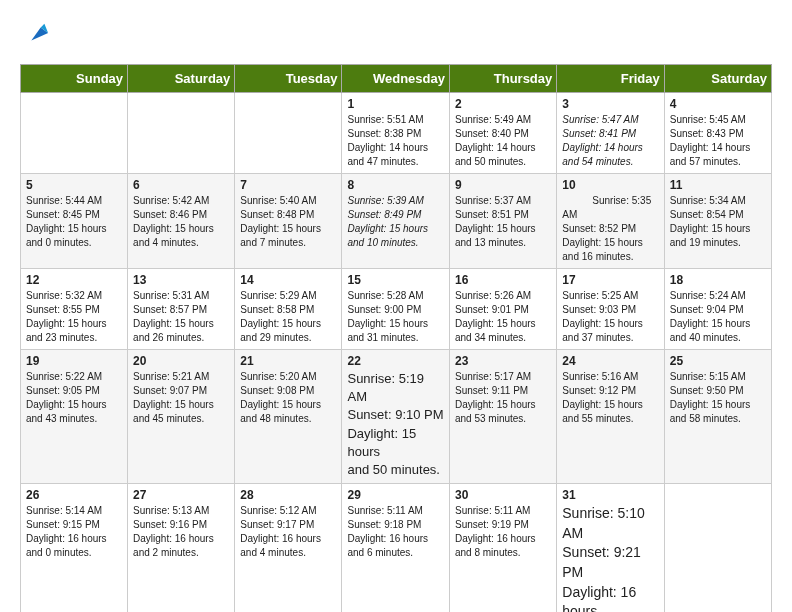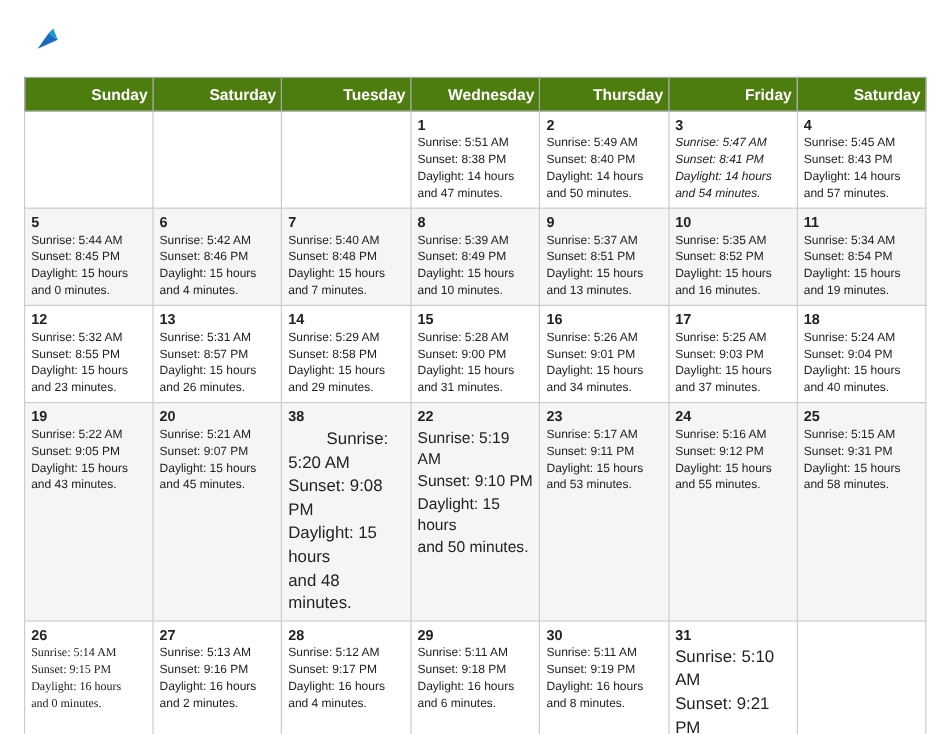--- a/index.html
+++ b/index.html
@@ -143,29 +143,29 @@
 Daylight: 15 hours
 and 0 minutes.</span></td>
         <td><span class="day-num">6</span><span style="white-space: pre-line; font-size: 10px; line-height: 1.4; margin-top: 23px;">Sunrise: 5:42 AM
 Sunset: 8:46 PM
 Daylight: 15 hours
 and 4 minutes.</span></td>
         <td><span class="day-num">7</span><span style="white-space: pre-line; font-size: 10px; line-height: 1.4;">Sunrise: 5:40 AM
 Sunset: 8:48 PM
 Daylight: 15 hours
 and 7 minutes.</span></td>
-        <td><span class="day-num">8</span><span style="white-space: pre-line; font-size: 10px; line-height: 1.4;">Sunrise: 5:39 AM
+        <td><span class="day-num">8</span><span style="white-space: pre-line; font-size: 10px; line-height: 1.4; font-style: italic;">Sunrise: 5:39 AM
 Sunset: 8:49 PM
 Daylight: 15 hours
 and 10 minutes.</span></td>
         <td><span class="day-num">9</span><span style="white-space: pre-line; font-size: 10px; line-height: 1.4; text-align: right;">Sunrise: 5:37 AM
 Sunset: 8:51 PM
 Daylight: 15 hours
 and 13 minutes.</span></td>
-        <td><span class="day-num">10</span><span style="white-space: pre-line; font-size: 10px; line-height: 1.4;">Sunrise: 5:35 AM
+        <td><span class="day-num">10</span><span style="white-space: pre-line; font-size: 10px; line-height: 1.4; margin-left: 30px;">Sunrise: 5:35 AM
 Sunset: 8:52 PM
 Daylight: 15 hours
 and 16 minutes.</span></td>
         <td><span class="day-num">11</span><span style="white-space: pre-line; font-size: 10px; line-height: 1.4;">Sunrise: 5:34 AM
 Sunset: 8:54 PM
 Daylight: 15 hours
 and 19 minutes.</span></td>
       </tr>
       <tr>
         <td><span class="day-num">12</span><span style="white-space: pre-line; font-size: 10px; line-height: 1.4; text-align: center;">Sunrise: 5:32 AM
@@ -199,43 +199,43 @@
       </tr>
       <tr>
         <td><span class="day-num">19</span><span style="white-space: pre-line; font-size: 10px; line-height: 1.4; text-align: right;">Sunrise: 5:22 AM
 Sunset: 9:05 PM
 Daylight: 15 hours
 and 43 minutes.</span></td>
         <td><span class="day-num">20</span><span style="white-space: pre-line; font-size: 10px; line-height: 1.4;">Sunrise: 5:21 AM
 Sunset: 9:07 PM
 Daylight: 15 hours
 and 45 minutes.</span></td>
-        <td><span class="day-num">38</span><span style="white-space: pre-line; font-size: 14px; line-height: 1.4; margin-left: 32px;">Sunrise: 5:20 AM
+        <td><span class="day-num">21</span><span style="white-space: pre-line; font-size: 10px; line-height: 1.4;">Sunrise: 5:20 AM
 Sunset: 9:08 PM
 Daylight: 15 hours
 and 48 minutes.</span></td>
         <td><span class="day-num">22</span><span style="white-space: pre-line; font-size: 13px; line-height: 1.4;">Sunrise: 5:19 AM
 Sunset: 9:10 PM
 Daylight: 15 hours
 and 50 minutes.</span></td>
         <td><span class="day-num">23</span><span style="white-space: pre-line; font-size: 10px; line-height: 1.4;">Sunrise: 5:17 AM
 Sunset: 9:11 PM
 Daylight: 15 hours
 and 53 minutes.</span></td>
         <td><span class="day-num">24</span><span style="white-space: pre-line; font-size: 10px; line-height: 1.4;">Sunrise: 5:16 AM
 Sunset: 9:12 PM
 Daylight: 15 hours
 and 55 minutes.</span></td>
         <td><span class="day-num">25</span><span style="white-space: pre-line; font-size: 10px; line-height: 1.4;">Sunrise: 5:15 AM
-Sunset: 9:31 PM
+Sunset: 9:50 PM
 Daylight: 15 hours
 and 58 minutes.</span></td>
       </tr>
       <tr>
-        <td><span class="day-num">26</span><span style="white-space: pre-line; font-size: 10px; line-height: 1.4; font-family: Liberation Serif, serif;">Sunrise: 5:14 AM
+        <td><span class="day-num">26</span><span style="white-space: pre-line; font-size: 10px; line-height: 1.4;">Sunrise: 5:14 AM
 Sunset: 9:15 PM
 Daylight: 16 hours
 and 0 minutes.</span></td>
         <td><span class="day-num">27</span><span style="white-space: pre-line; font-size: 10px; line-height: 1.4;">Sunrise: 5:13 AM
 Sunset: 9:16 PM
 Daylight: 16 hours
 and 2 minutes.</span></td>
         <td><span class="day-num">28</span><span style="white-space: pre-line; font-size: 10px; line-height: 1.4;">Sunrise: 5:12 AM
 Sunset: 9:17 PM
 Daylight: 16 hours

